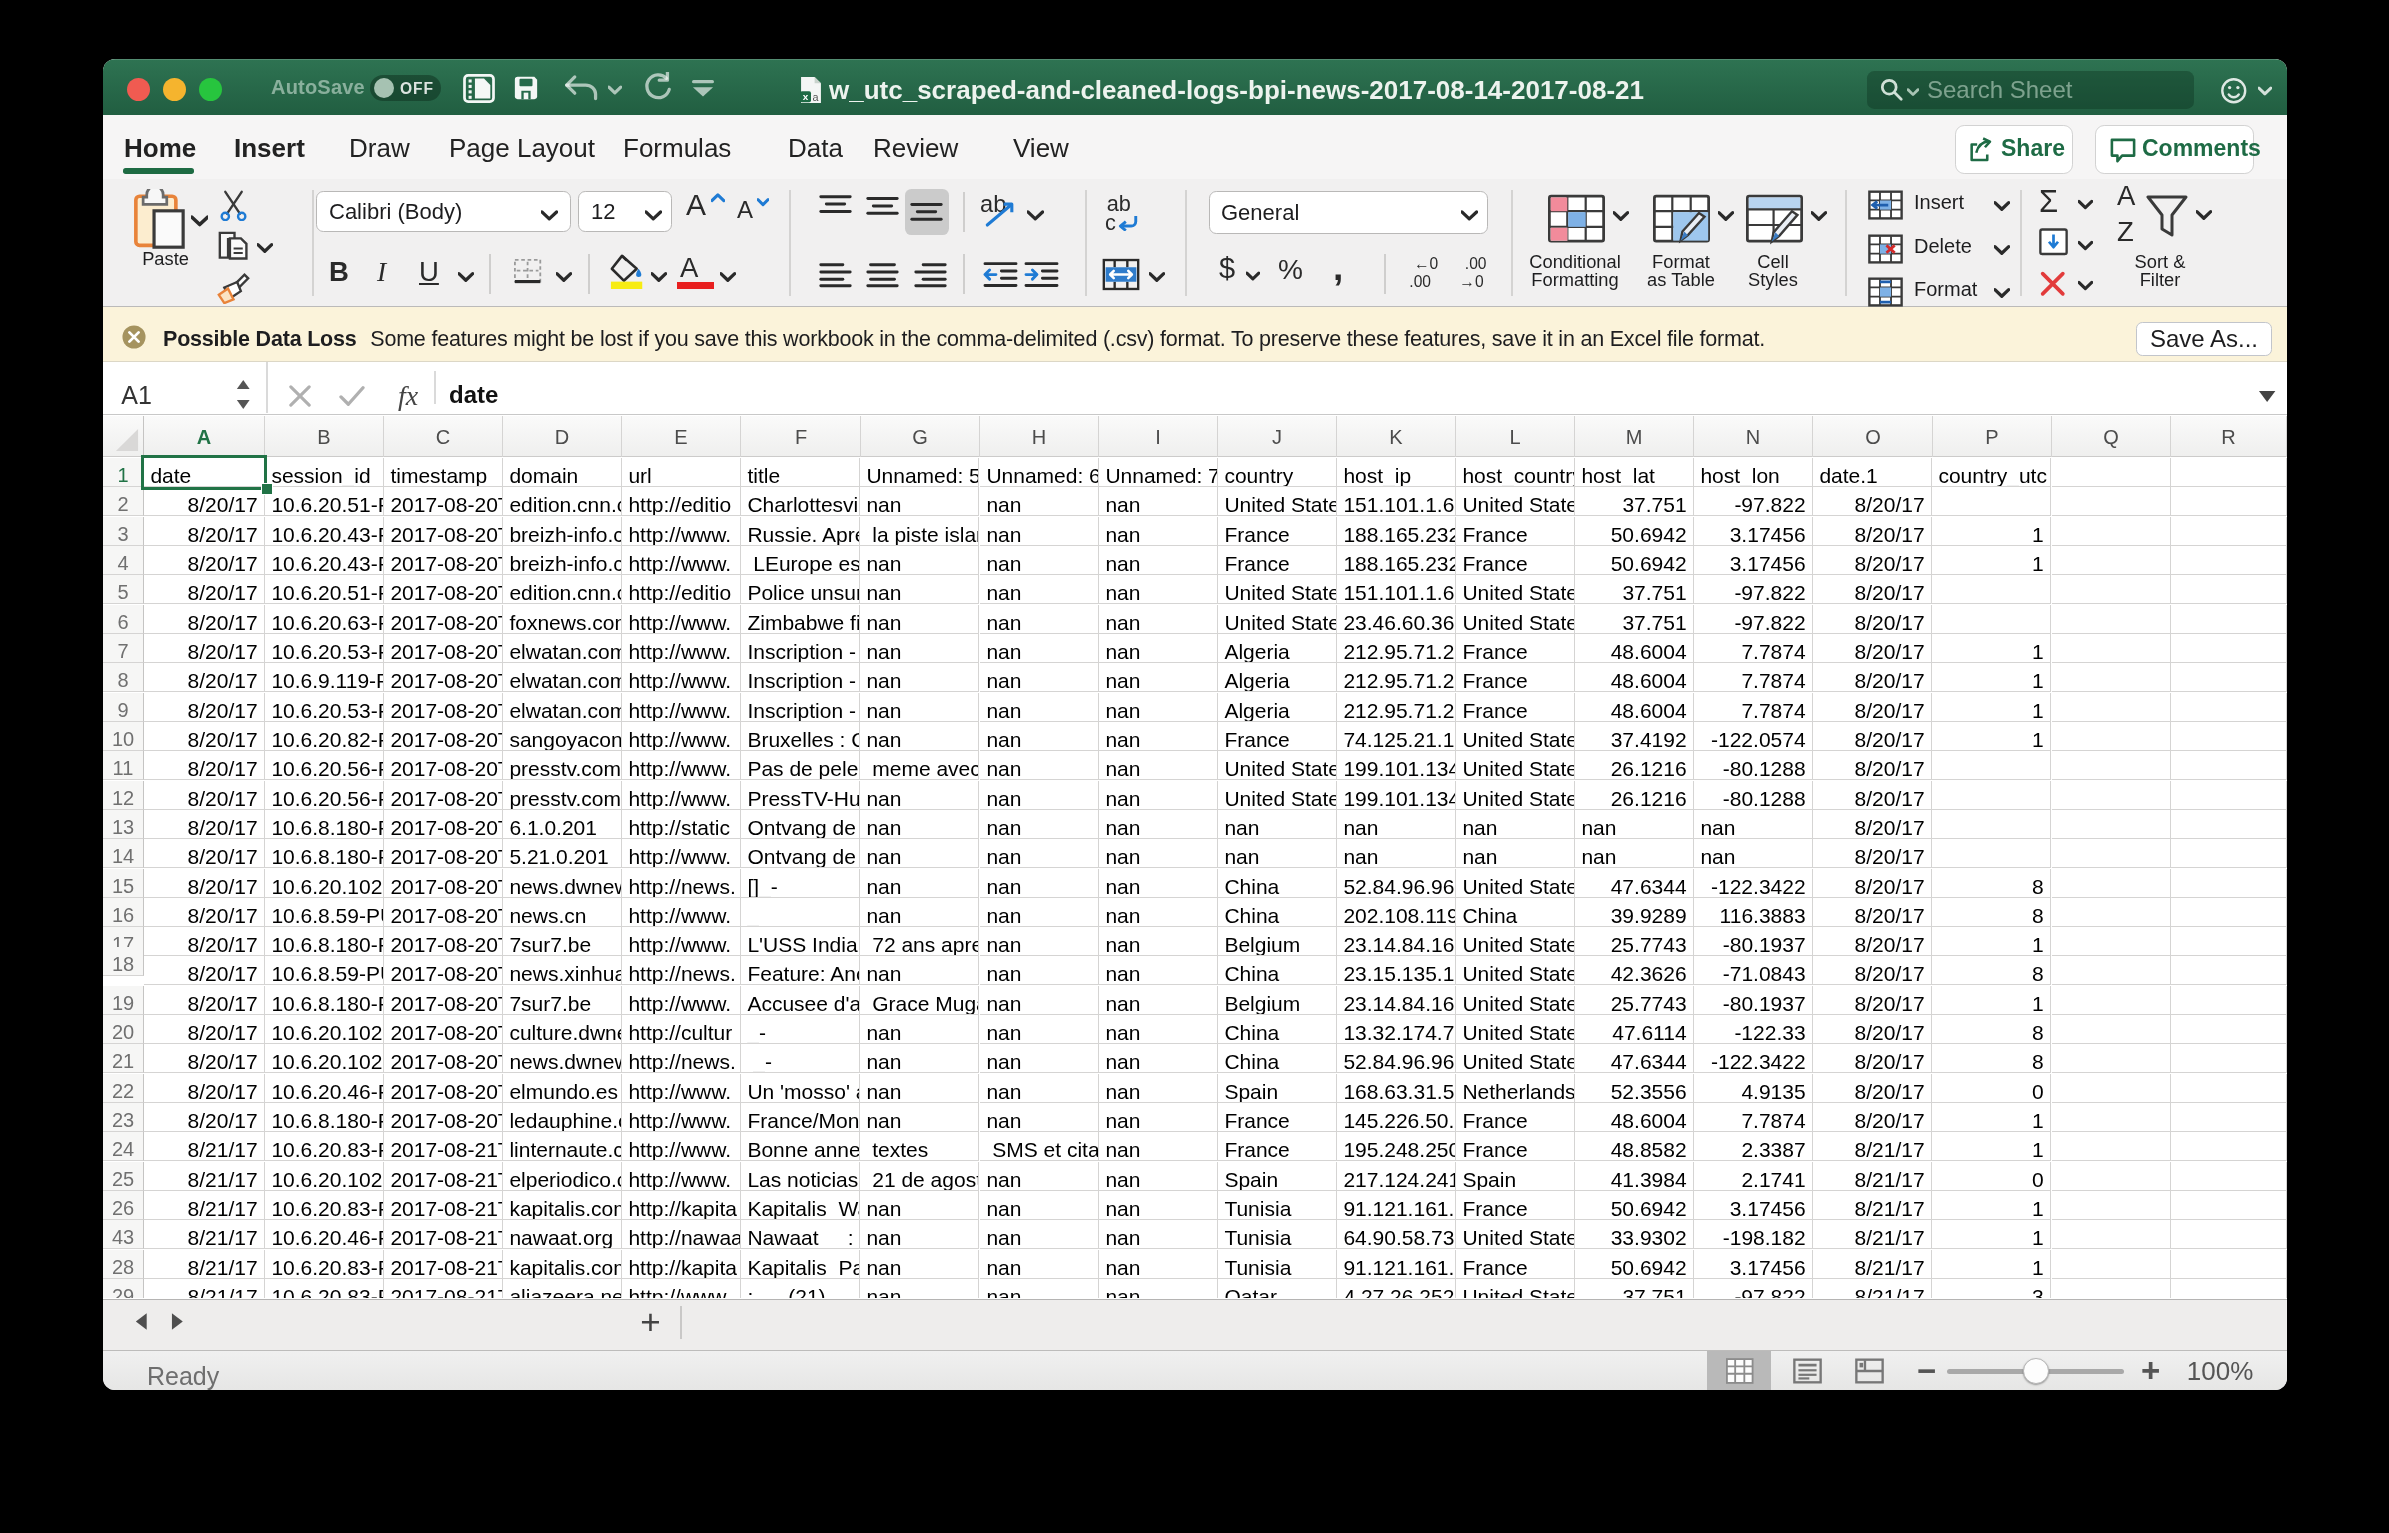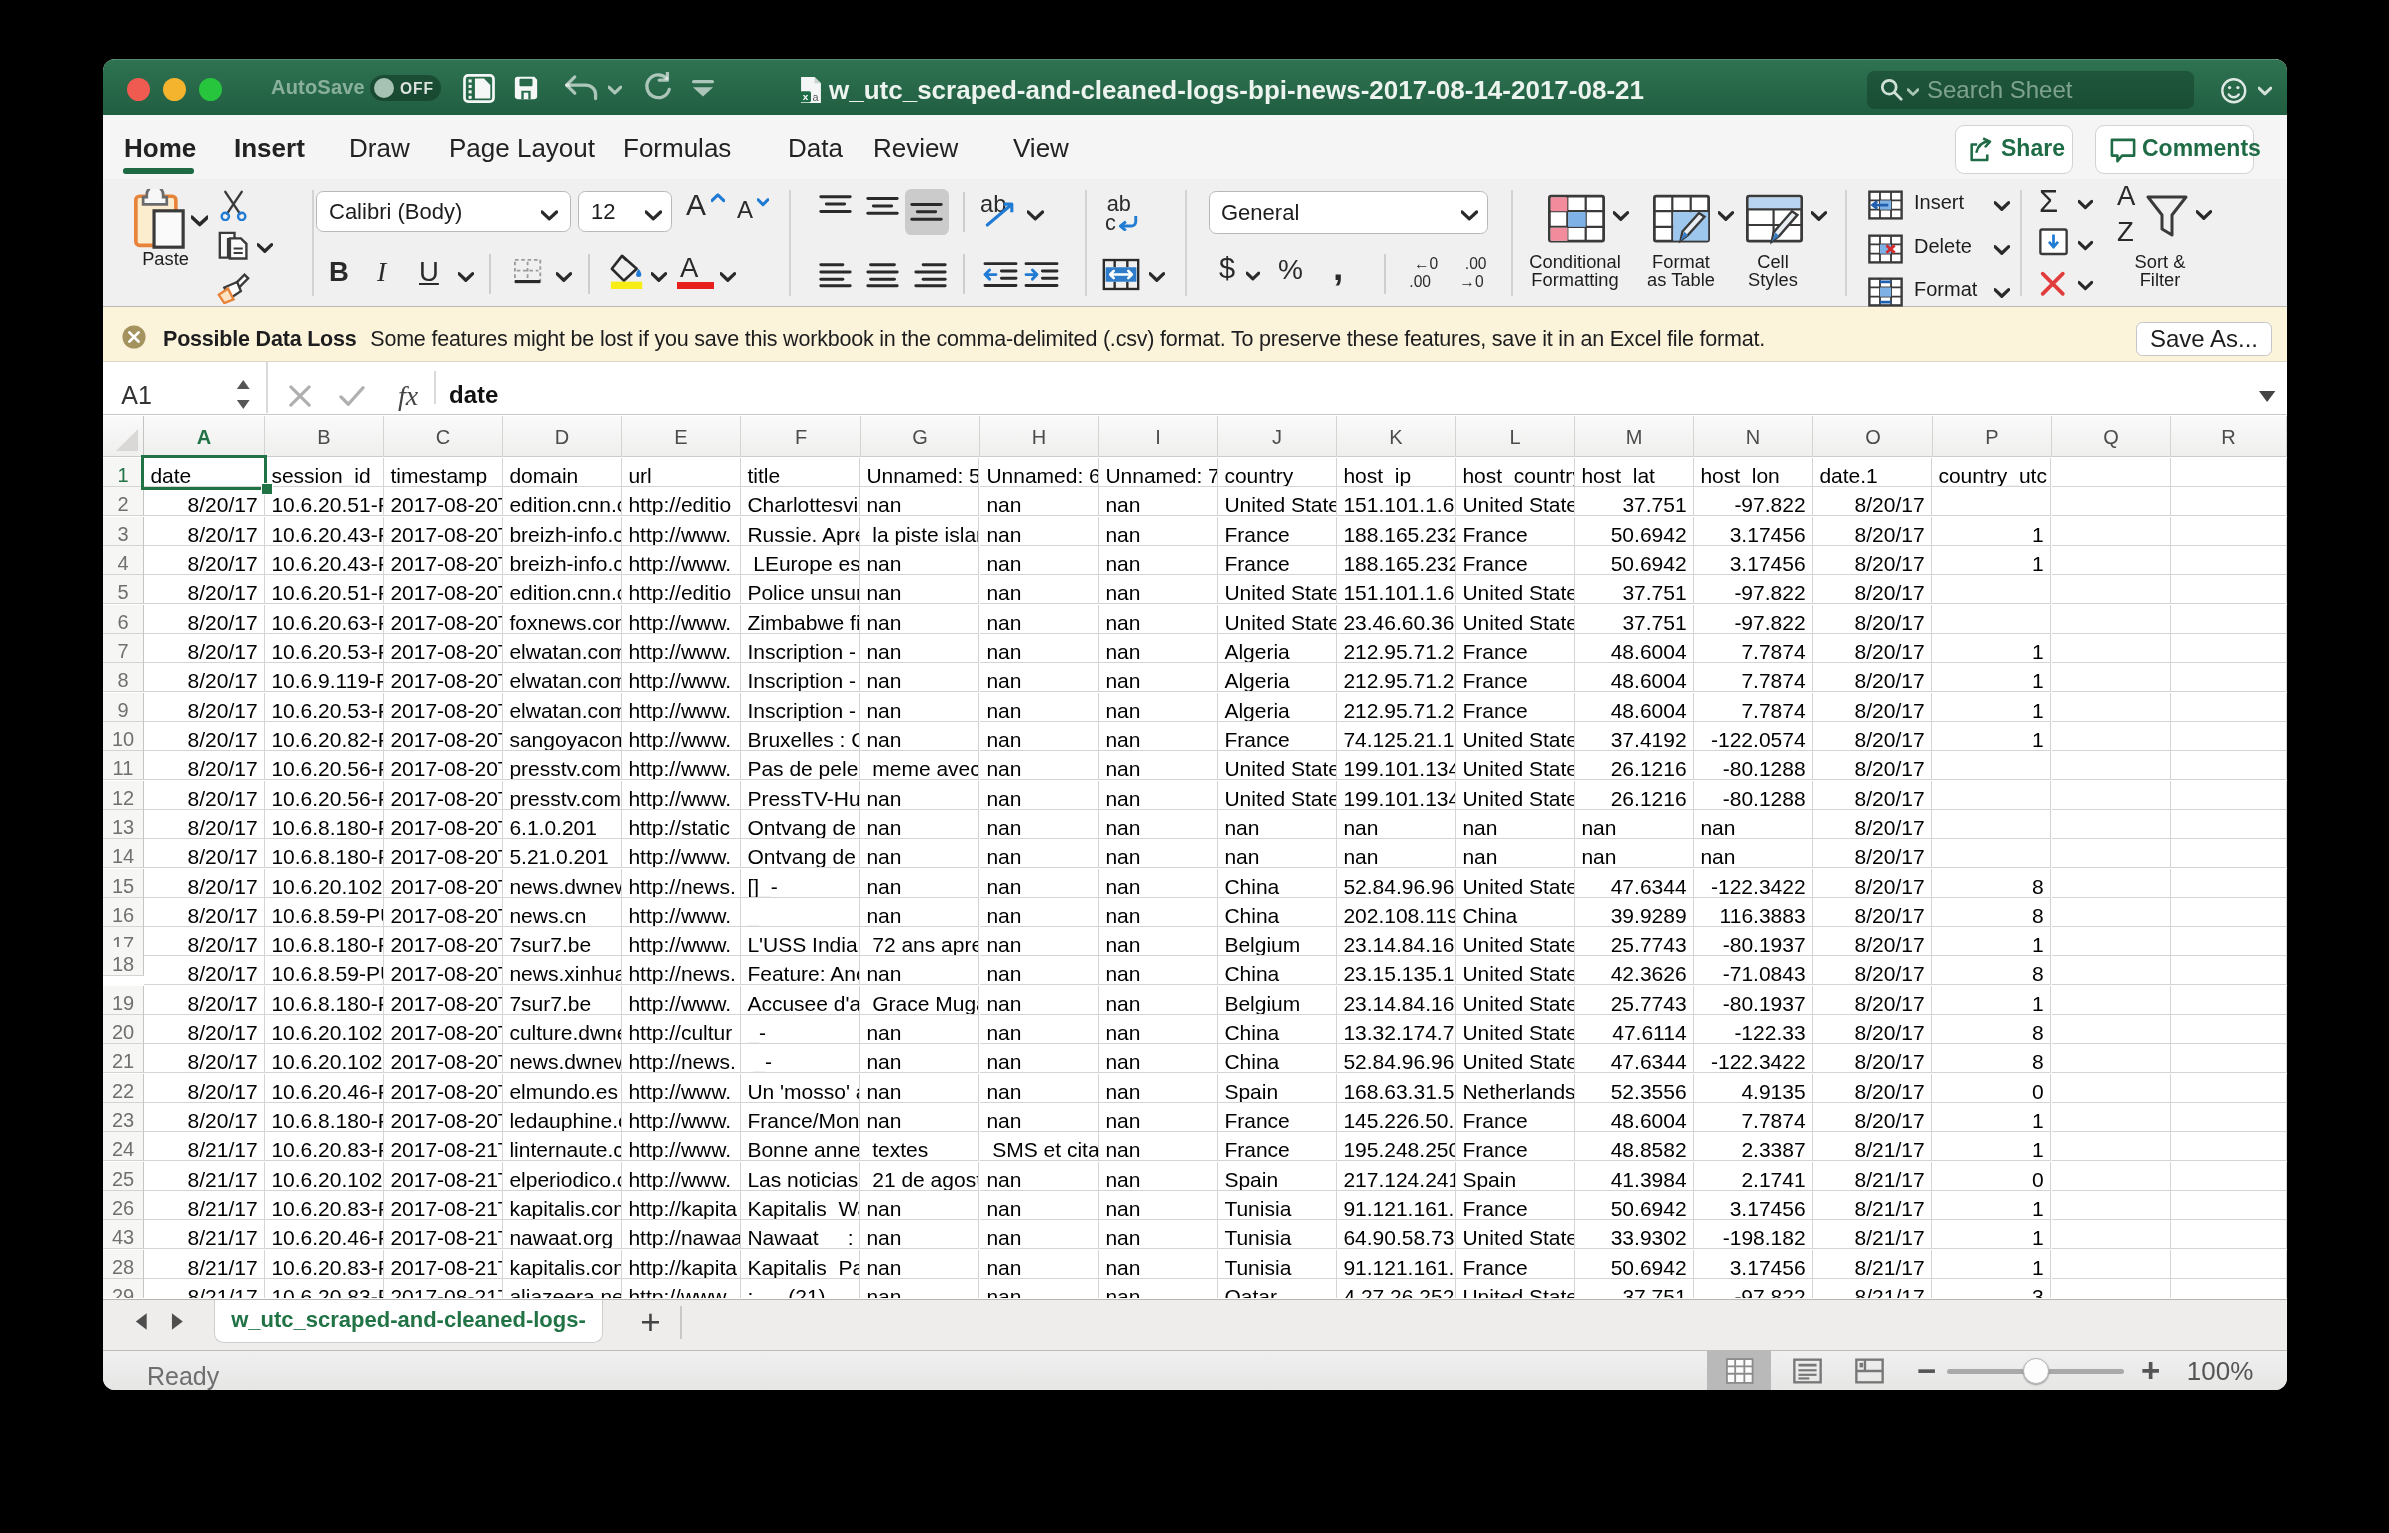--- a/index.html
+++ b/index.html
@@ -1083,21 +1083,20 @@
       <div id="sel" style="left:38px;top:40px;width:126px;height:35px;"></div>
       <div id="selh" style="left:158px;top:68px;"></div>
     </div>
     <div id="stabs">
       <svg style="position:absolute;left:30px;top:12px" width="15.6" height="19" viewBox="0 0 17 21">
         <path d="M15 1.5 L3 10.5 L15 19.5 z" fill="#4e4e4e"></path>
       </svg>
       <svg style="position:absolute;left:67px;top:12px" width="15.6" height="19" viewBox="0 0 17 21">
         <path d="M2 1.5 L14 10.5 L2 19.5 z" fill="#4e4e4e"></path>
       </svg>
-      <div id="stab">w_utc_scraped-and-cleaned-logs-</div>
       <div class="pl">+</div>
       <div class="dv"></div>
     </div>
     <div id="sbar">
       <div class="ready">Ready</div>
       <div class="selv"></div>
       <svg class="ricon" style="left:1623px;top:7.3px;" width="27.5" height="26" viewBox="0 0 30 28">
         <rect x="1" y="1" width="28" height="26" fill="#fdfdfd"></rect>
         <path d="M1 9 h28 M1 17 h28 M10 1 v26 M20 1 v26" stroke="#8c8c8c" stroke-width="2"></path>
         <rect x="1" y="1" width="28" height="26" fill="none" stroke="#8c8c8c" stroke-width="2"></rect>

